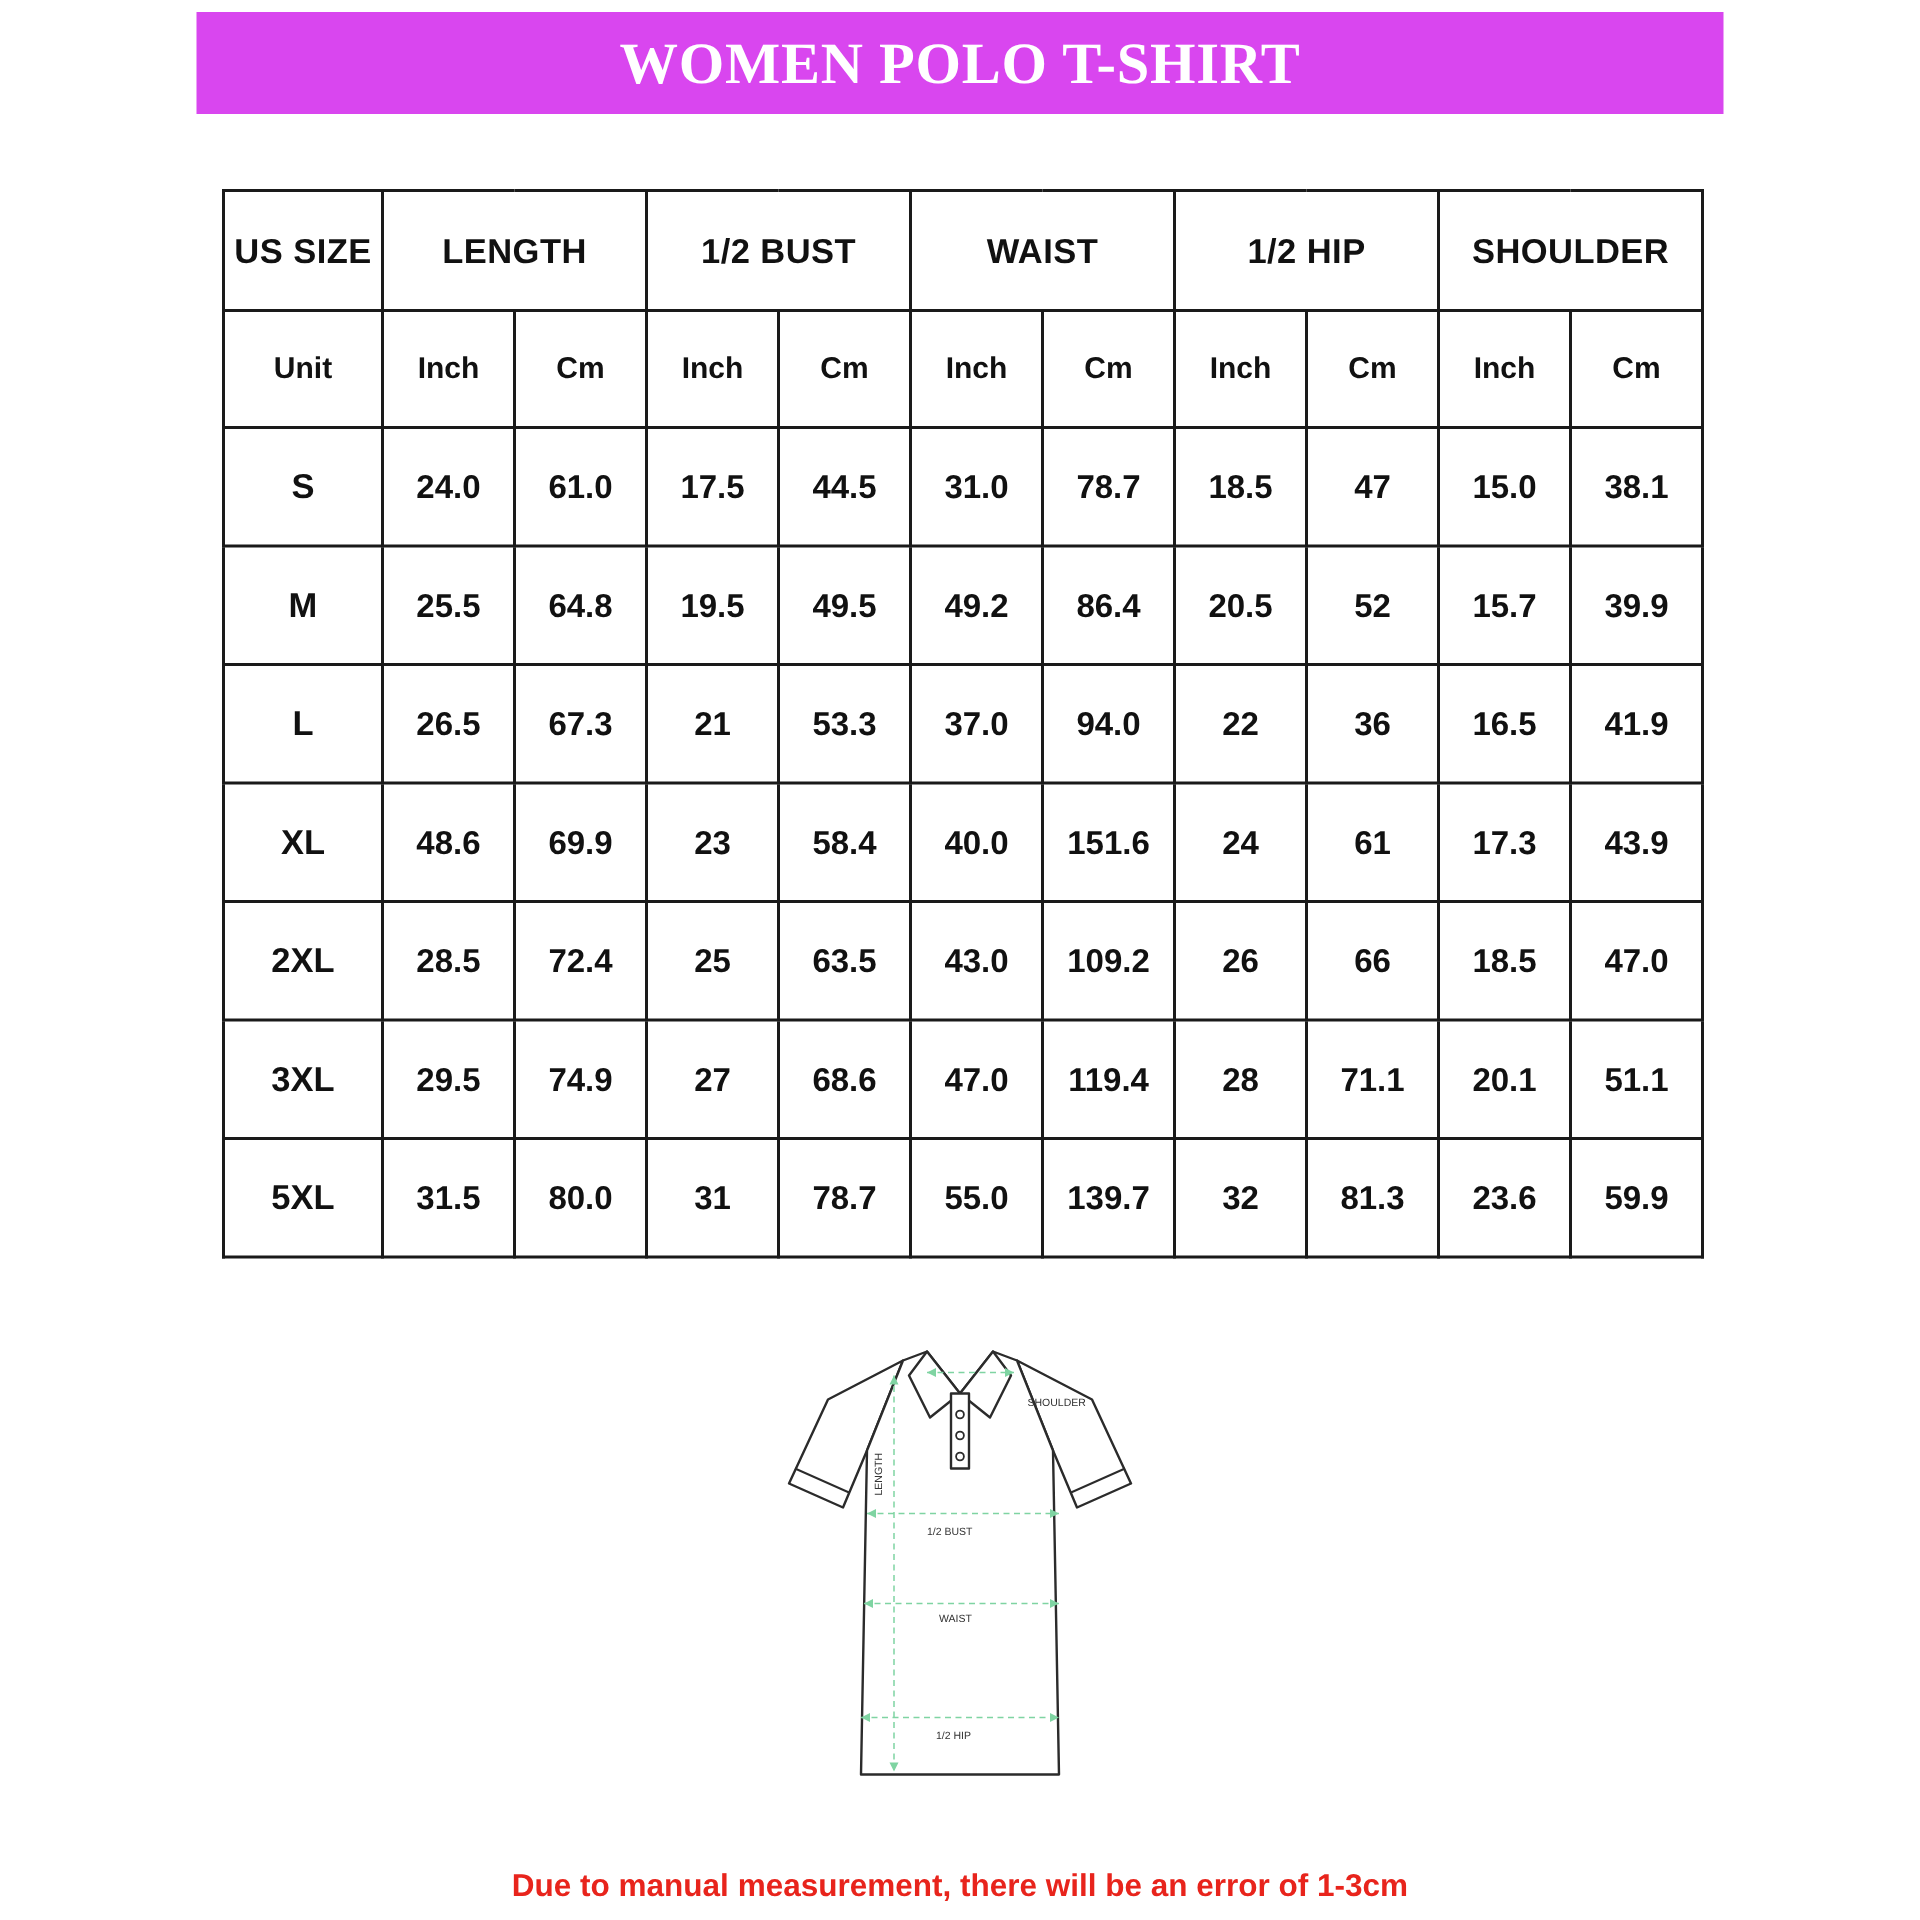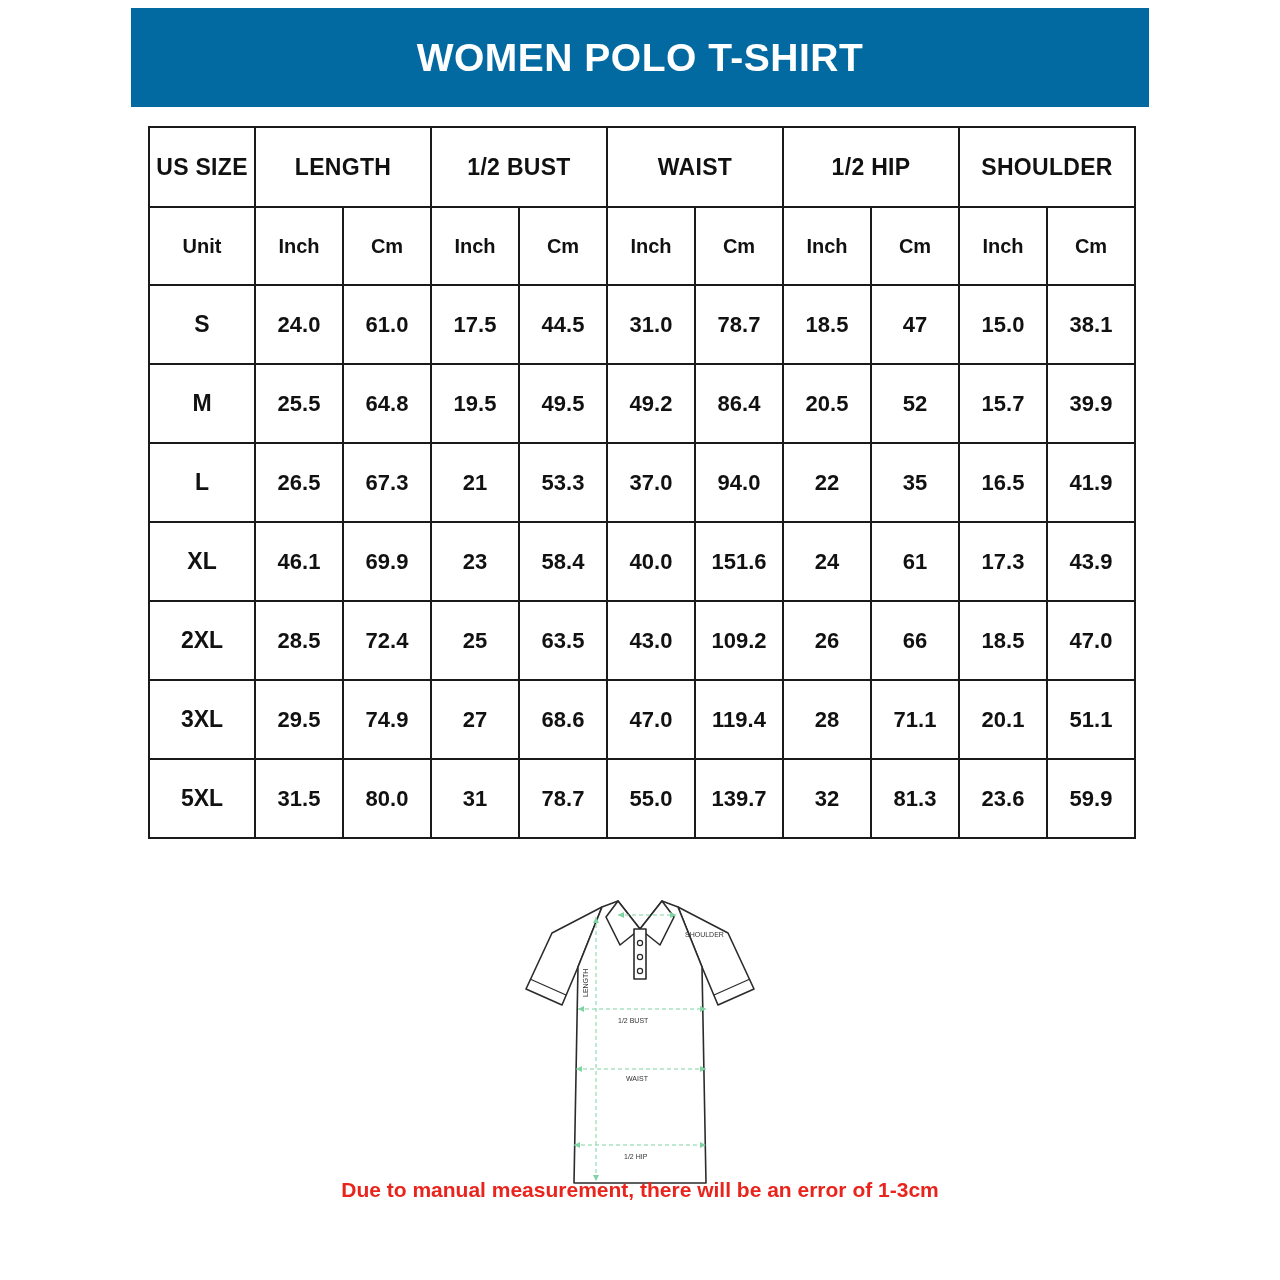--- a/index.html
+++ b/index.html
@@ -19,25 +19,26 @@
     height: 1280px;
     background: #ffffff;
   }
 
   
   .banner {
     position: absolute;
     left: 131px;
     top: 8px;
     width: 1018px;
-    height: 99px;
-    background: #0369a1;
+    height: 68px;
+    background: #d946ef;
     display: flex;
     align-items: center;
     justify-content: center;
+    font-family: Liberation Serif, serif;
   }
   .banner-title {
     color: #ffffff;
     font-size: 39px;
     font-weight: bold;
     letter-spacing: 0.5px;
     text-align: center;
   }
 
   
@@ -92,21 +93,21 @@
     top: 893px;
     width: 280px;
     height: 300px;
   }
   .illus svg { display: block; }
 
   
   .note {
     position: absolute;
     left: 0;
-    top: 1178px;
+    top: 1246px;
     width: 1280px;
     text-align: center;
     color: #e8241c;
     font-size: 21px;
     font-weight: bold;
   }
 </style>
 </head>
 <body>
 
@@ -185,28 +186,28 @@
 
         <tr class="data-row">
           <td class="size-cell">L</td>
           <td>26.5</td>
           <td>67.3</td>
           <td>21</td>
           <td>53.3</td>
           <td>37.0</td>
           <td>94.0</td>
           <td>22</td>
-          <td>35</td>
+          <td>36</td>
           <td>16.5</td>
           <td>41.9</td>
         </tr>
 
         <tr class="data-row">
           <td class="size-cell">XL</td>
-          <td>46.1</td>
+          <td>48.6</td>
           <td>69.9</td>
           <td>23</td>
           <td>58.4</td>
           <td>40.0</td>
           <td>151.6</td>
           <td>24</td>
           <td>61</td>
           <td>17.3</td>
           <td>43.9</td>
         </tr>

